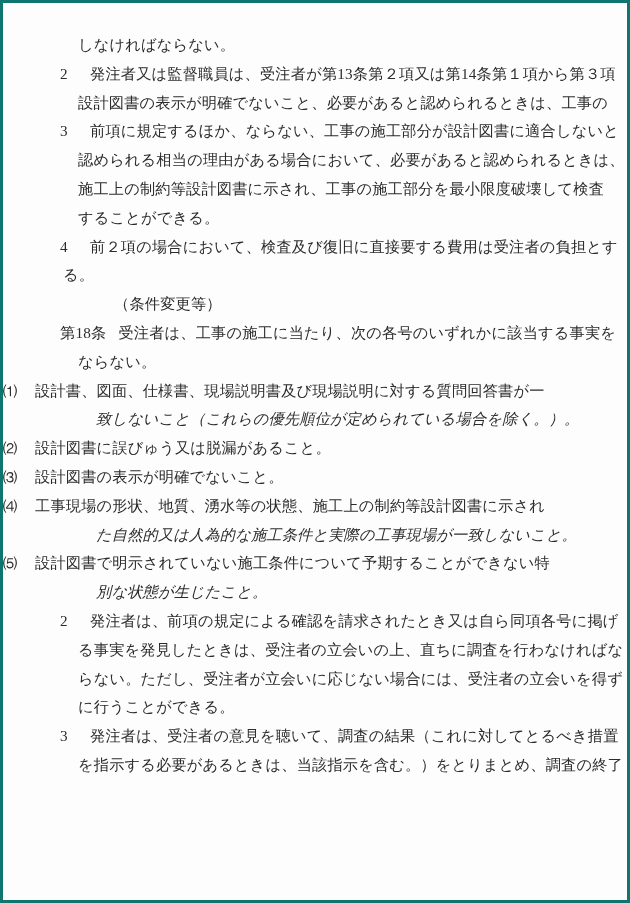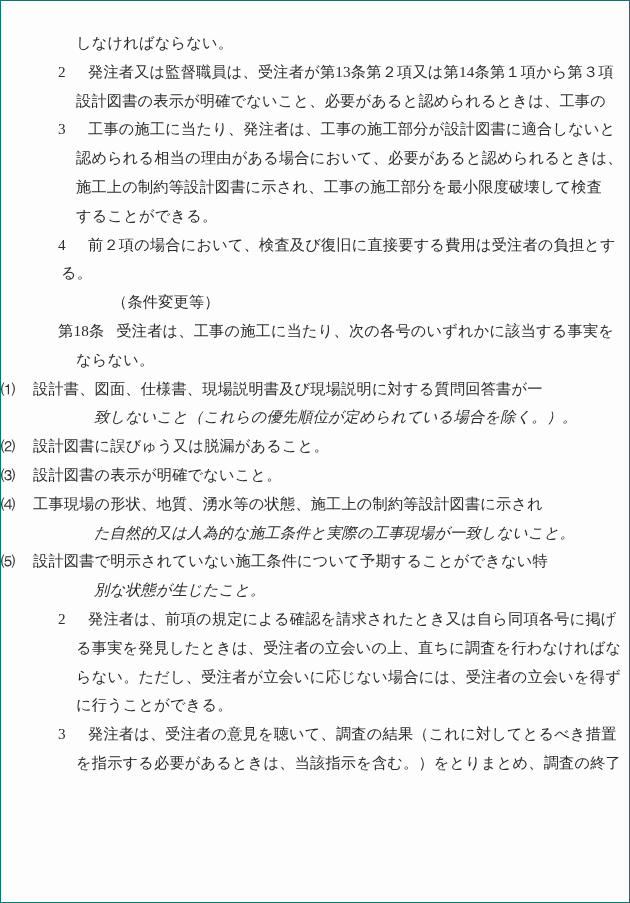--- a/index.html
+++ b/index.html
@@ -10,21 +10,21 @@
   }
   body {
     font-family: "Liberation Serif", "DejaVu Serif", serif;
   }
   .page {
     position: relative;
     width: 630px;
     height: 903px;
     box-sizing: border-box;
     background: #fdfdfd;
-    border: 1px solid #0f766e;
+    border: 3px solid #0f766e;
     overflow: hidden;
     color: #2b2b2b;
   }
   .doc-body {
     position: absolute;
     left: 0;
     top: 28px;
     width: 630px;
   }
   
@@ -63,21 +63,21 @@
 <body>
 
 <div class="page">
   <div class="doc-body">
 
     <div class="line ind-cont">しなければならない。</div>
 
     <div class="line ind-num"><span class="num">2</span><span>発注者又は監督職員は、受注者が第13条第２項又は第14条第１項から第３項</span></div>
     <div class="line ind-cont">設計図書の表示が明確でないこと、必要があると認められるときは、工事の</div>
 
-    <div class="line ind-num"><span class="num">3</span><span>工事の施工に当たり、発注者は、工事の施工部分が設計図書に適合しないと</span></div>
+    <div class="line ind-num"><span class="num">3</span><span>前項に規定するほか、ならない、工事の施工部分が設計図書に適合しないと</span></div>
     <div class="line ind-cont">認められる相当の理由がある場合において、必要があると認められるときは、</div>
     <div class="line ind-cont">施工上の制約等設計図書に示され、工事の施工部分を最小限度破壊して検査</div>
     <div class="line ind-cont">することができる。</div>
 
     <div class="line ind-num"><span class="num">4</span><span>前２項の場合において、検査及び復旧に直接要する費用は受注者の負担とす</span></div>
     <div class="line ind-hang">る。</div>
 
     <div class="line ind-heading">（条件変更等）</div>
 
     <div class="line ind-article"><span class="art-label">第18条</span><span>受注者は、工事の施工に当たり、次の各号のいずれかに該当する事実を</span></div>

